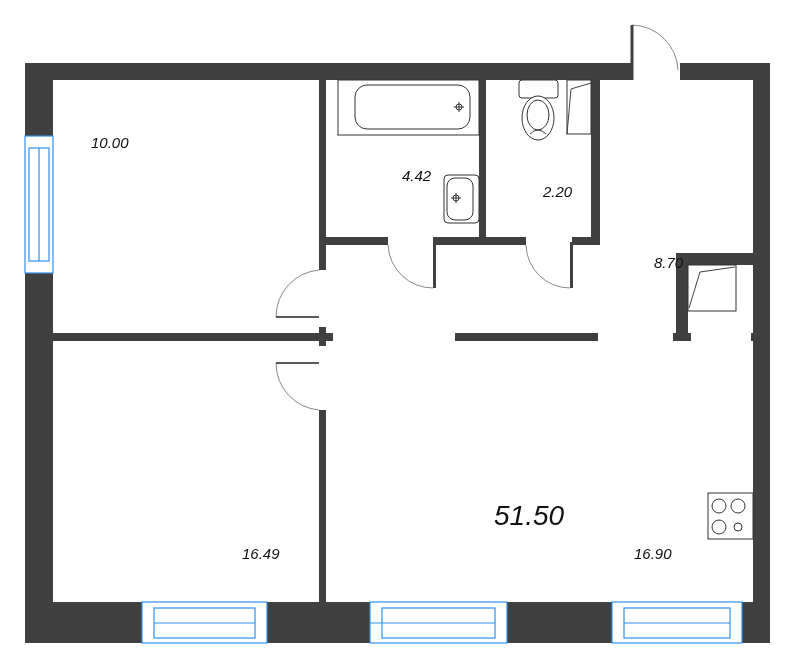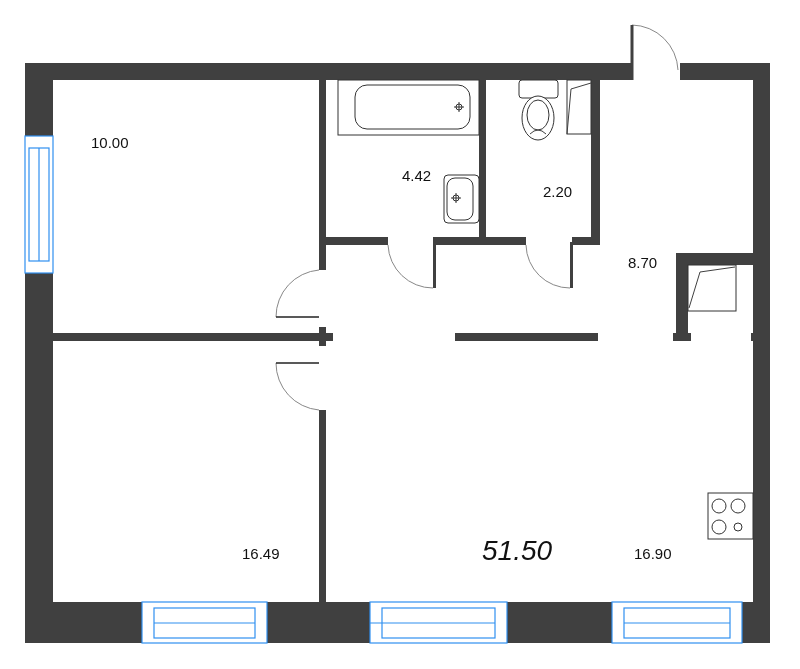--- a/index.html
+++ b/index.html
@@ -3,21 +3,21 @@
 <meta charset="utf-8">
 <style>
   html,body{margin:0;padding:0;background:#ffffff;}
   body{width:800px;height:669px;position:relative;overflow:hidden;font-family:"Liberation Sans",sans-serif;}
   svg{position:absolute;left:0;top:0;}
   .wall{fill:#404040;}
   .thin{fill:none;stroke:#404040;stroke-width:1;}
   .arc{fill:none;stroke:#888888;stroke-width:1;}
   .win{fill:#ffffff;stroke:#2f8ff0;stroke-width:1.2;}
   .fix{fill:#ffffff;stroke:#333333;stroke-width:1;}
-  .label{position:absolute;color:#111111;font-size:15px;white-space:nowrap;}
+  .label{position:absolute;font-style:italic;color:#111111;font-size:15px;white-space:nowrap;}
   .total{position:absolute;font-style:italic;color:#111111;font-size:28px;white-space:nowrap;}
 </style>
 </head>
 <body>
 
 <svg width="800" height="669" viewBox="0 0 800 669">
 
   <g>
     <rect class="wall" x="25" y="63" width="608" height="17"></rect>
     <rect class="wall" x="680" y="63" width="90" height="17"></rect>
@@ -114,15 +114,15 @@
     <circle class="fix" cx="738" cy="506" r="7"></circle>
     <circle class="fix" cx="719" cy="527" r="7"></circle>
     <circle class="fix" cx="738" cy="527" r="4"></circle>
   </g>
 </svg>
 
 <div class="label" style="left:91px;top:134px;">10.00</div>
 <div class="label" style="left:242px;top:545px;">16.49</div>
 <div class="label" style="left:402px;top:167px;">4.42</div>
 <div class="label" style="left:543px;top:183px;">2.20</div>
-<div class="label" style="left:580px;top:254px;padding-left:48px;">8.70</div>
+<div class="label" style="left:606px;top:254px;padding-left:48px;">8.70</div>
 <div class="label" style="left:634px;top:545px;">16.90</div>
-<div class="total" style="left:482px;top:500px;margin-top:35px;">51.50</div>
+<div class="total" style="left:494px;top:500px;">51.50</div>
 
 </body></html>

